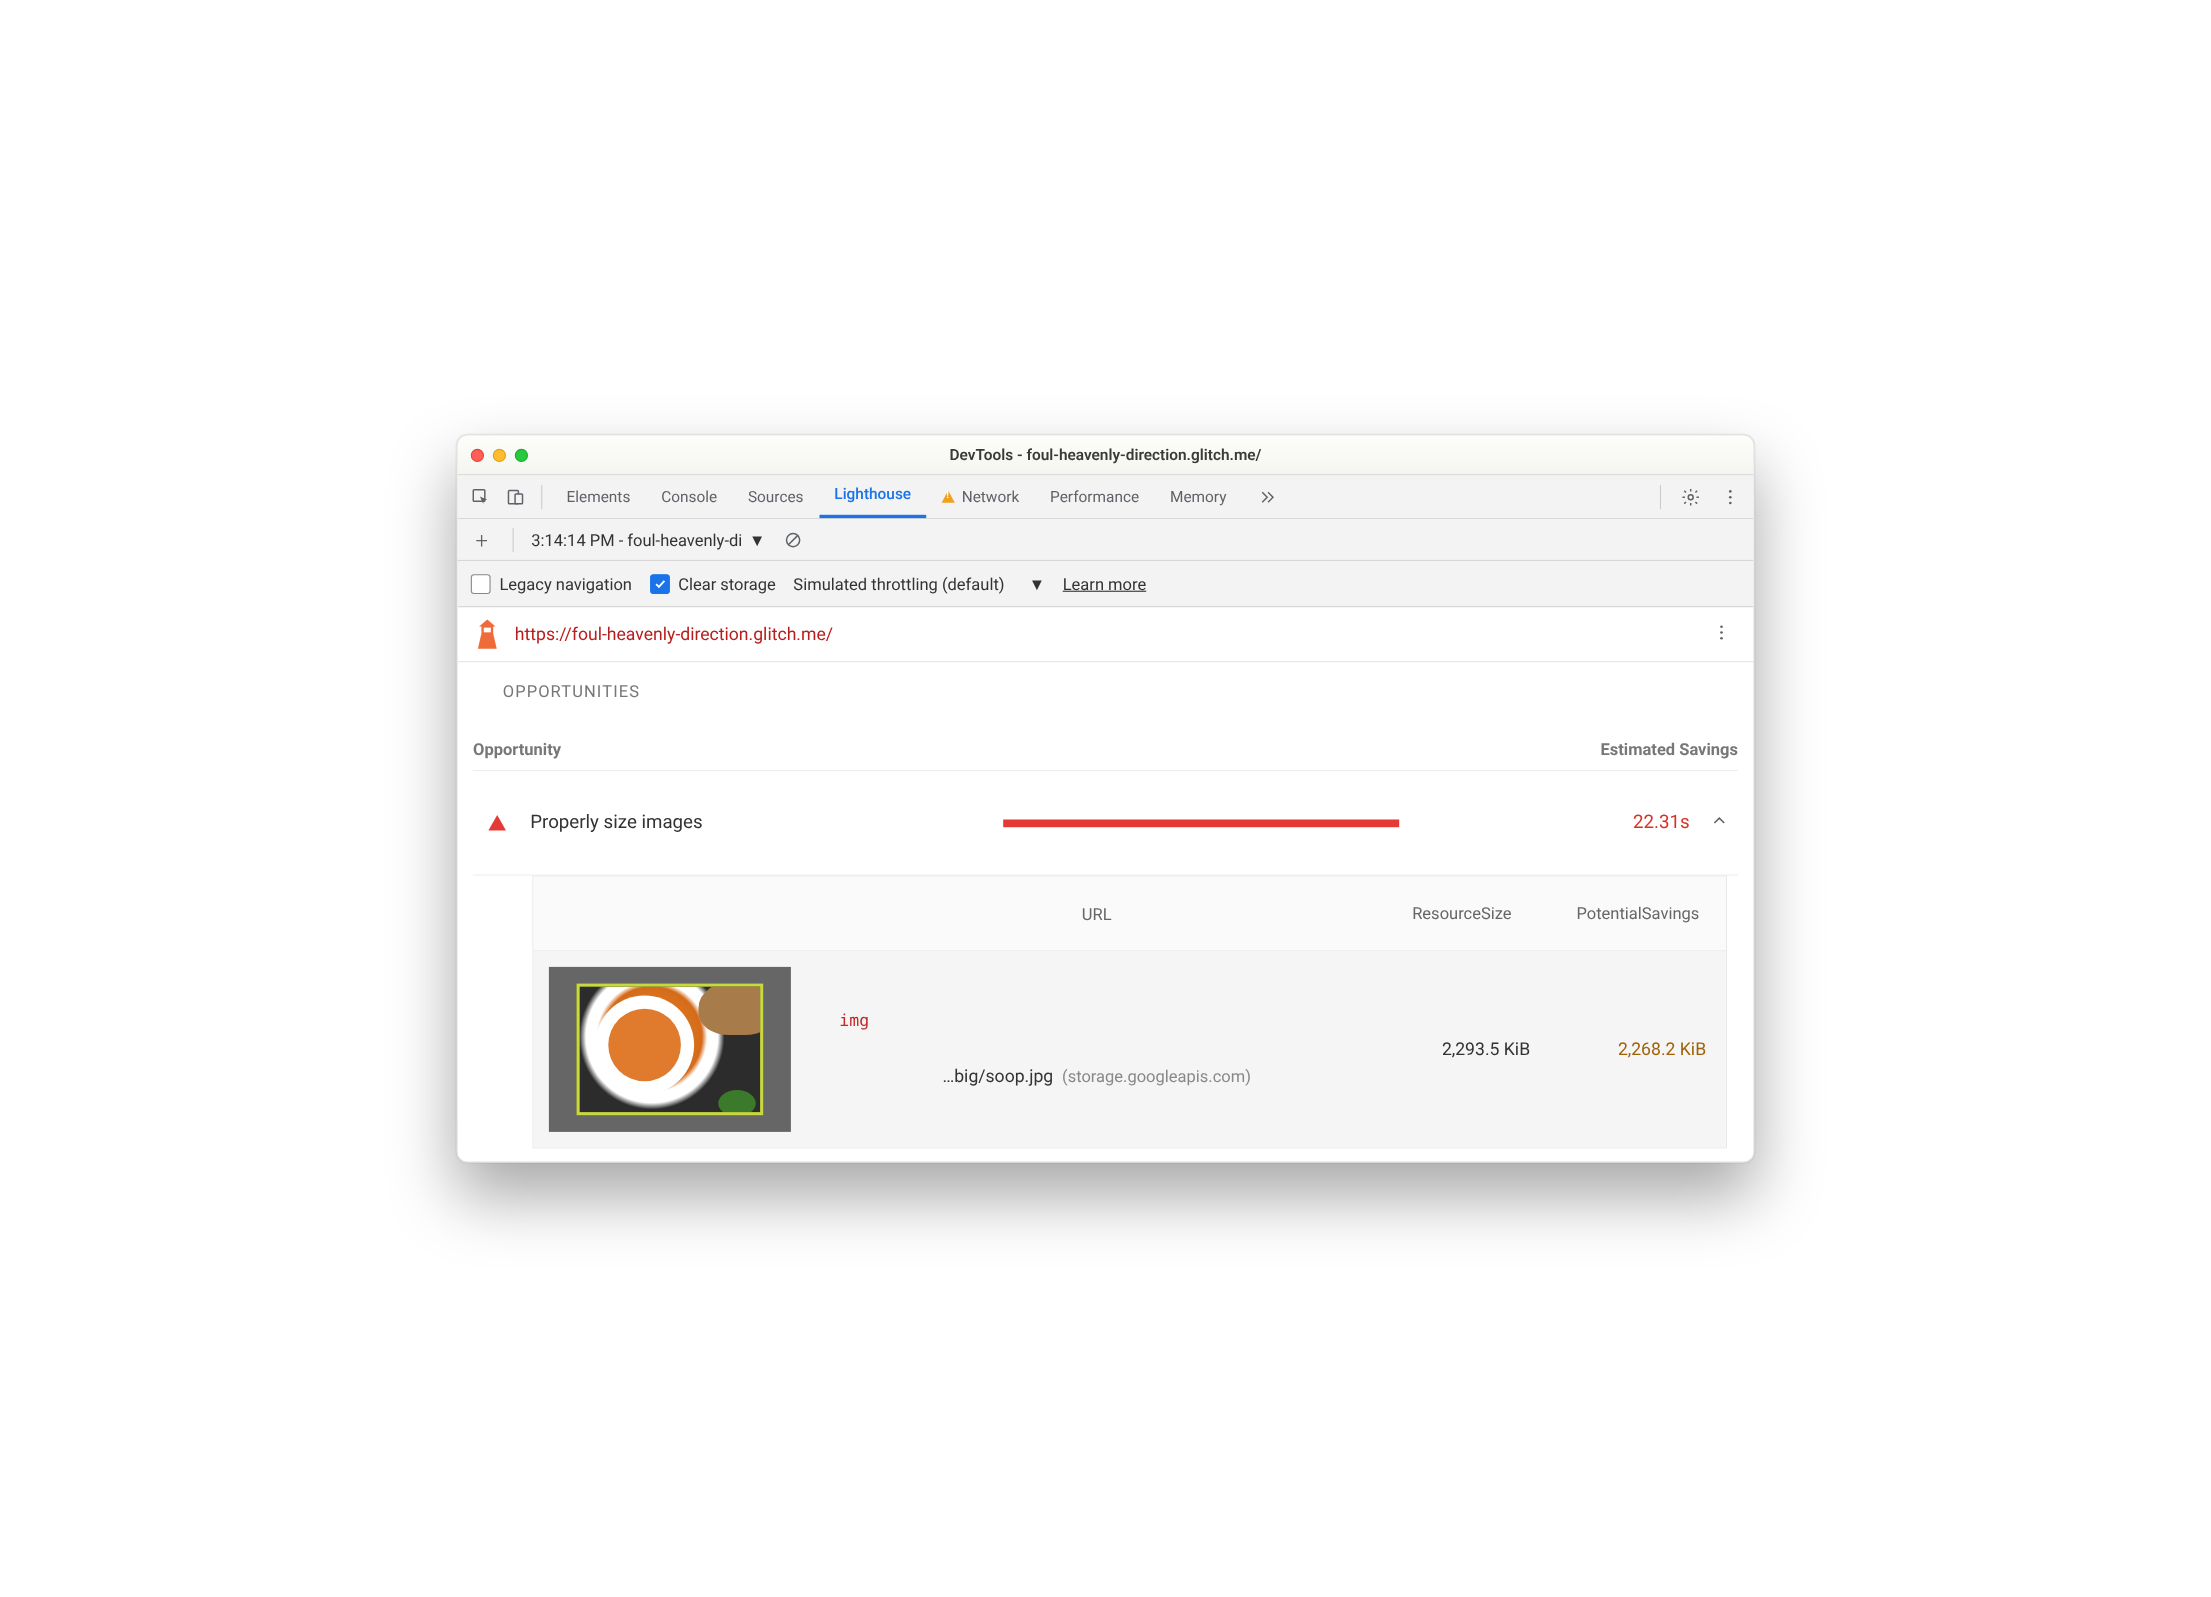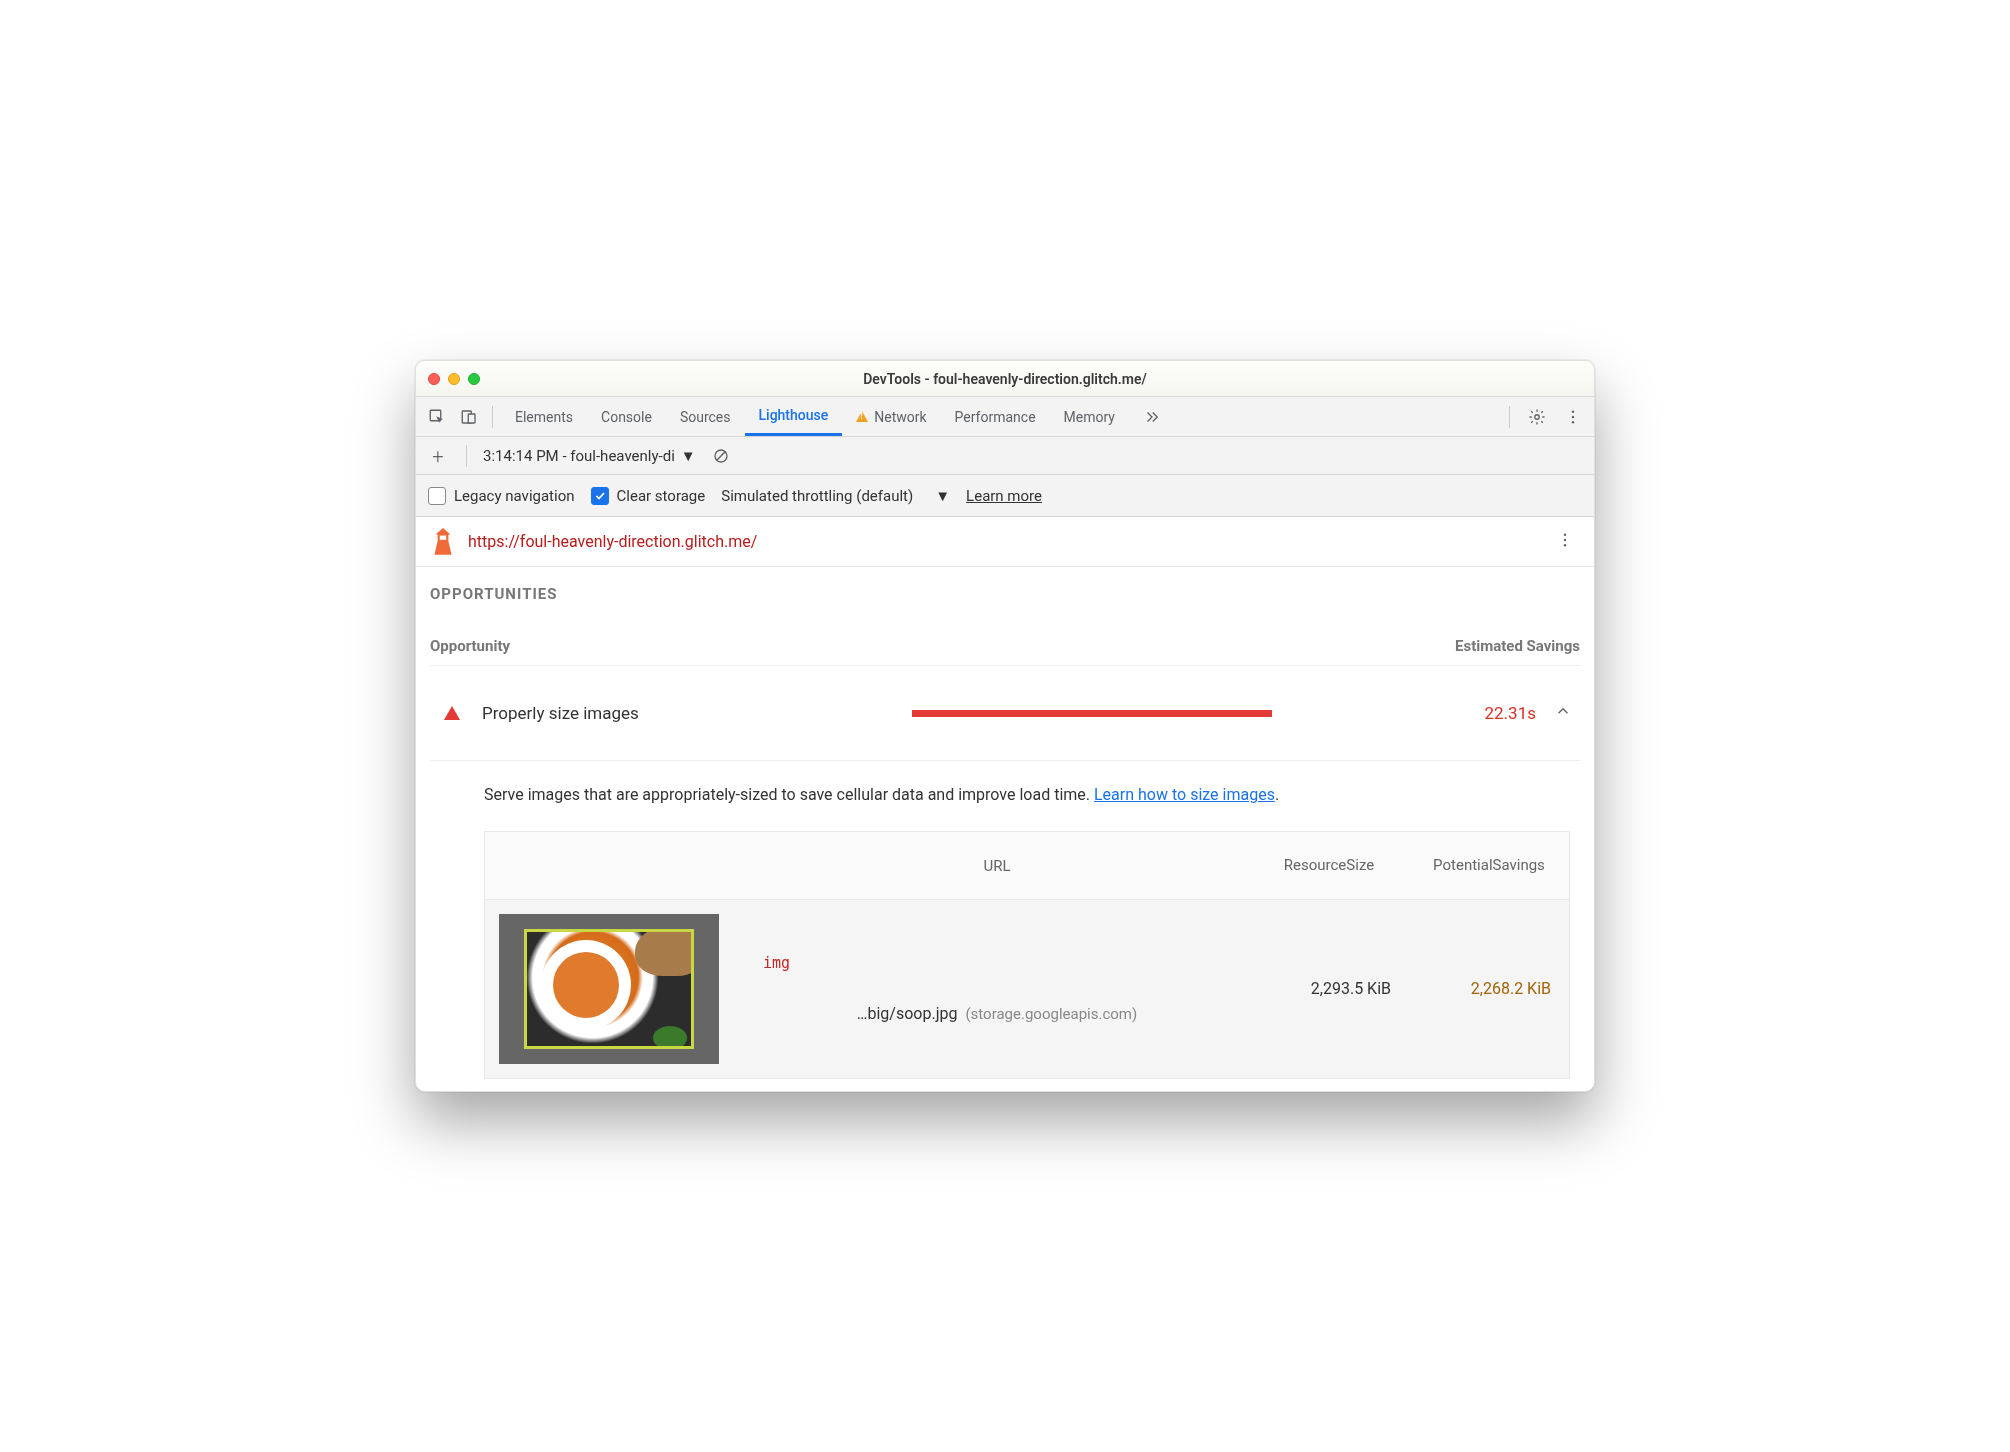--- a/index.html
+++ b/index.html
@@ -128,23 +128,24 @@
   }
   .lh-icon {
     width: 26px; height: 30px;
     position: relative;
   }
   .lh-icon svg { width: 100%; height: 100%; }
   .url-text { font-size: 16px; color: #b91c1c; }
   .more-dots { margin-left:auto; color:#5f6368; cursor:pointer; padding:6px; }
   .content { padding: 18px 14px 0 14px; }
   .section-title {
-    font-size: 15px; font-weight: 700;
+    font-size: 15px; font-weight: 400;
     color: #777; letter-spacing: 1px;
     padding-bottom: 6px;
+    margin-left: 27px;
   }
   .col-head-row {
     display:flex; justify-content: space-between;
     color:#777; font-size:15px;
     padding: 28px 0 10px 0;
     font-weight: bold;
   }
   .opp-row {
     display:flex; align-items:center;
     padding: 36px 8px;
@@ -372,23 +373,20 @@
         <div class="bar"></div>
       </div>
       <div class="savings-val">22.31s</div>
       <div class="chev">
         <svg class="ic" viewBox="0 0 24 24">
             <path d="M6 15l6-6 6 6"></path>
           </svg>
       </div>
     </div>
 
-    <div class="desc">
-      <span>Serve images that are appropriately-sized to save cellular data and improve load time. </span><a href="#">Learn how to size images</a><span>.</span>
-    </div>
 
     <div class="table-wrap">
       <div class="t-head">
         <div class="col-thumb"></div>
         <div class="col-url">URL</div>
         <div class="col-size">
           <span>Resource</span>
           <span>Size</span>
         </div>
         <div class="col-pot">

